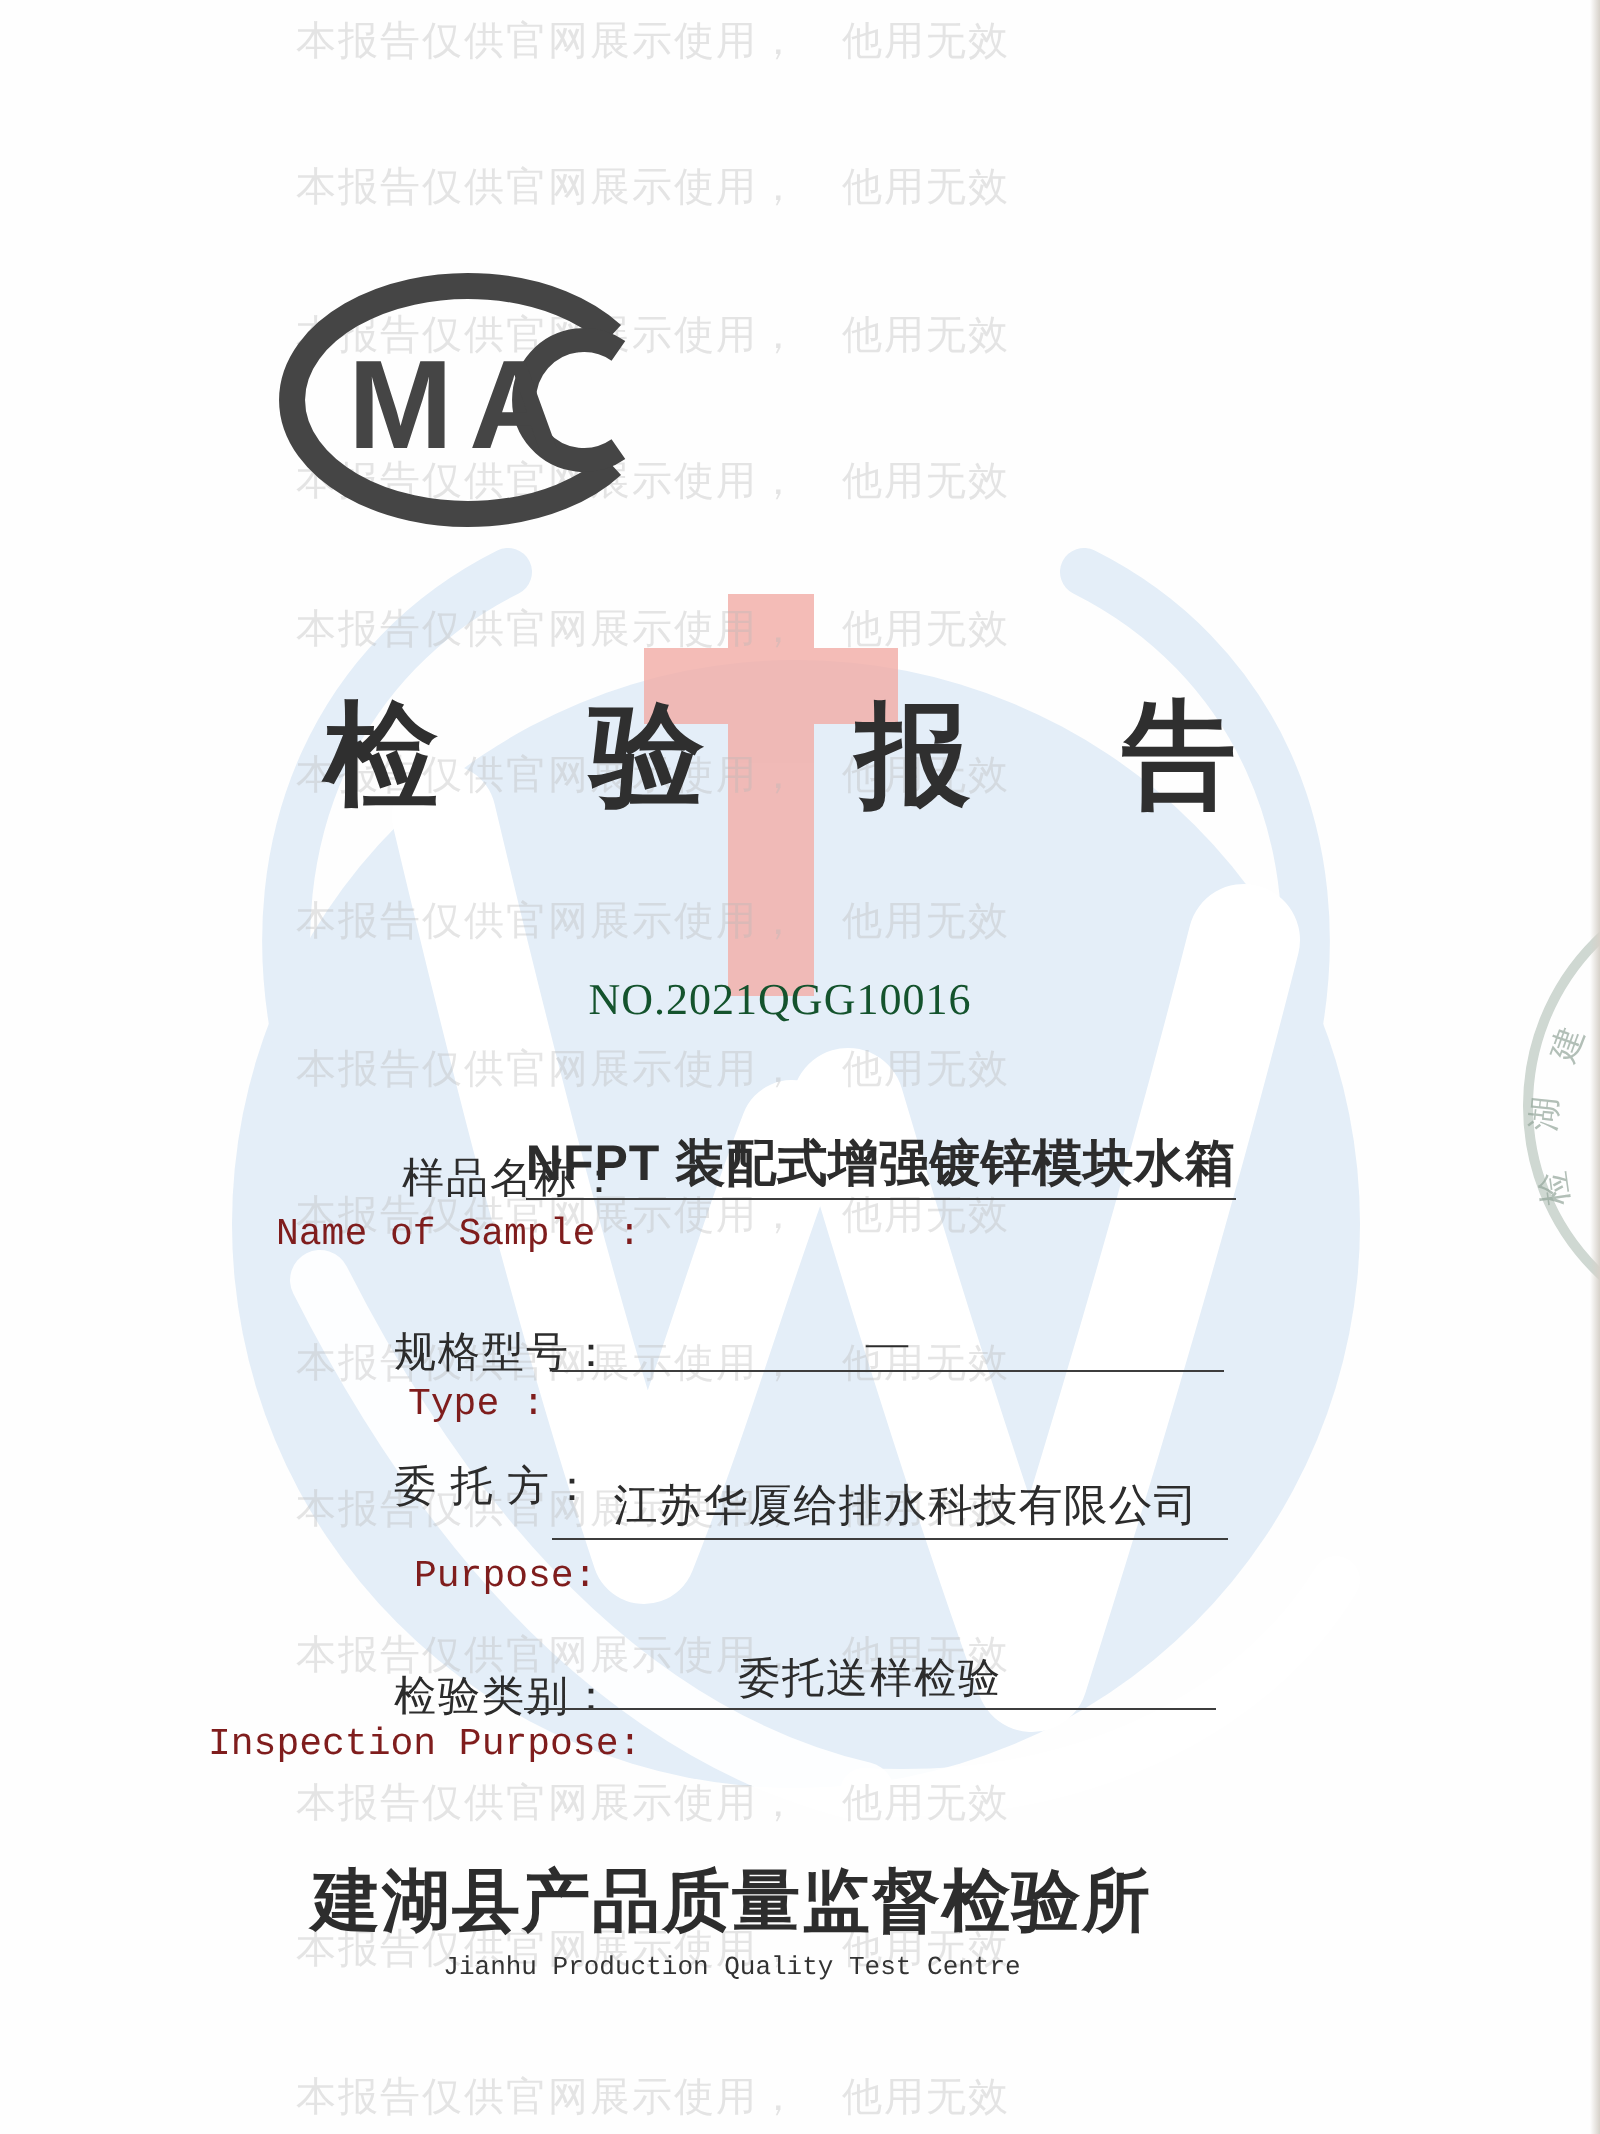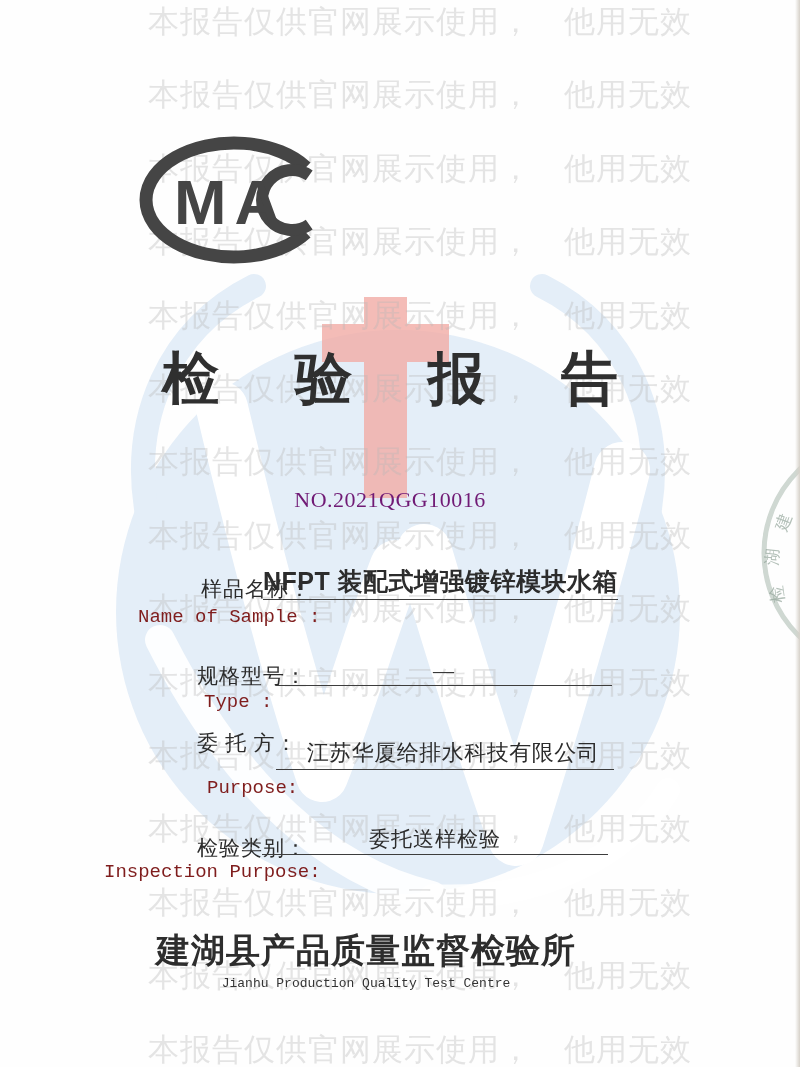--- a/index.html
+++ b/index.html
@@ -10,33 +10,33 @@
   }
   .layer{position:absolute;left:0;top:0;width:800px;height:1067px;}
   .emblem{z-index:0;}
   .wm-layer{z-index:1;pointer-events:none;}
   .stamp-layer{z-index:1;}
   .content{z-index:2;}
   
   .wm-row{
     position:absolute;left:148px;top:calc(5px + var(--i)*73.4px);
     font-family:"Liberation Sans","DejaVu Sans",sans-serif;
-    font-size:31px;line-height:33px;letter-spacing:1px;white-space:nowrap;
+    font-size:20px;line-height:33px;letter-spacing:1px;white-space:nowrap;
     color:rgba(184,184,184,0.36);font-weight:500;text-align:center;
   }
   
   .cma-svg{position:absolute;left:138px;top:136px;}
   .license{position:absolute;left:140px;top:266px;font-size:23px;letter-spacing:4px;color:#2d2d2d;}
   
   .title-zh{position:absolute;left:162px;top:348px;font-size:57px;line-height:62px;
     letter-spacing:76px;white-space:nowrap;font-weight:600;color:#2f2f2f;}
   .title-en{position:absolute;left:0;top:433px;width:780px;text-align:center;
     font-size:31px;font-weight:bold;letter-spacing:2px;word-spacing:36px;color:#2d2d2d;}
   .report-no{position:absolute;left:0;top:487px;width:780px;text-align:center;
-    font-size:22px;letter-spacing:0.5px;color:#701a75;}
+    font-size:22px;letter-spacing:0.5px;color:#14532d;}
   
   .flabel{position:absolute;font-size:21px;letter-spacing:1px;color:#2c2c2c;white-space:nowrap;margin-left:29px;}
   .fen{position:absolute;font-family:"Liberation Mono","DejaVu Sans Mono",monospace;
     font-size:19px;color:#7f1d1d;white-space:nowrap;}
   .fline{position:absolute;height:32px;border-bottom:1.6px solid #3d3d3d;
     display:flex;align-items:flex-end;justify-content:center;}
   .fvalue{display:block;padding-bottom:1px;white-space:nowrap;color:#2c2c2c;}
   .v-sample{font-family:"Liberation Sans","DejaVu Sans",sans-serif;font-size:25px;font-weight:bold;letter-spacing:0.5px;margin-top:33px;}
   .v-plain{font-size:22px;letter-spacing:0.5px;margin-left:16px;}
   .v-small{font-size:21px;letter-spacing:1px;}

